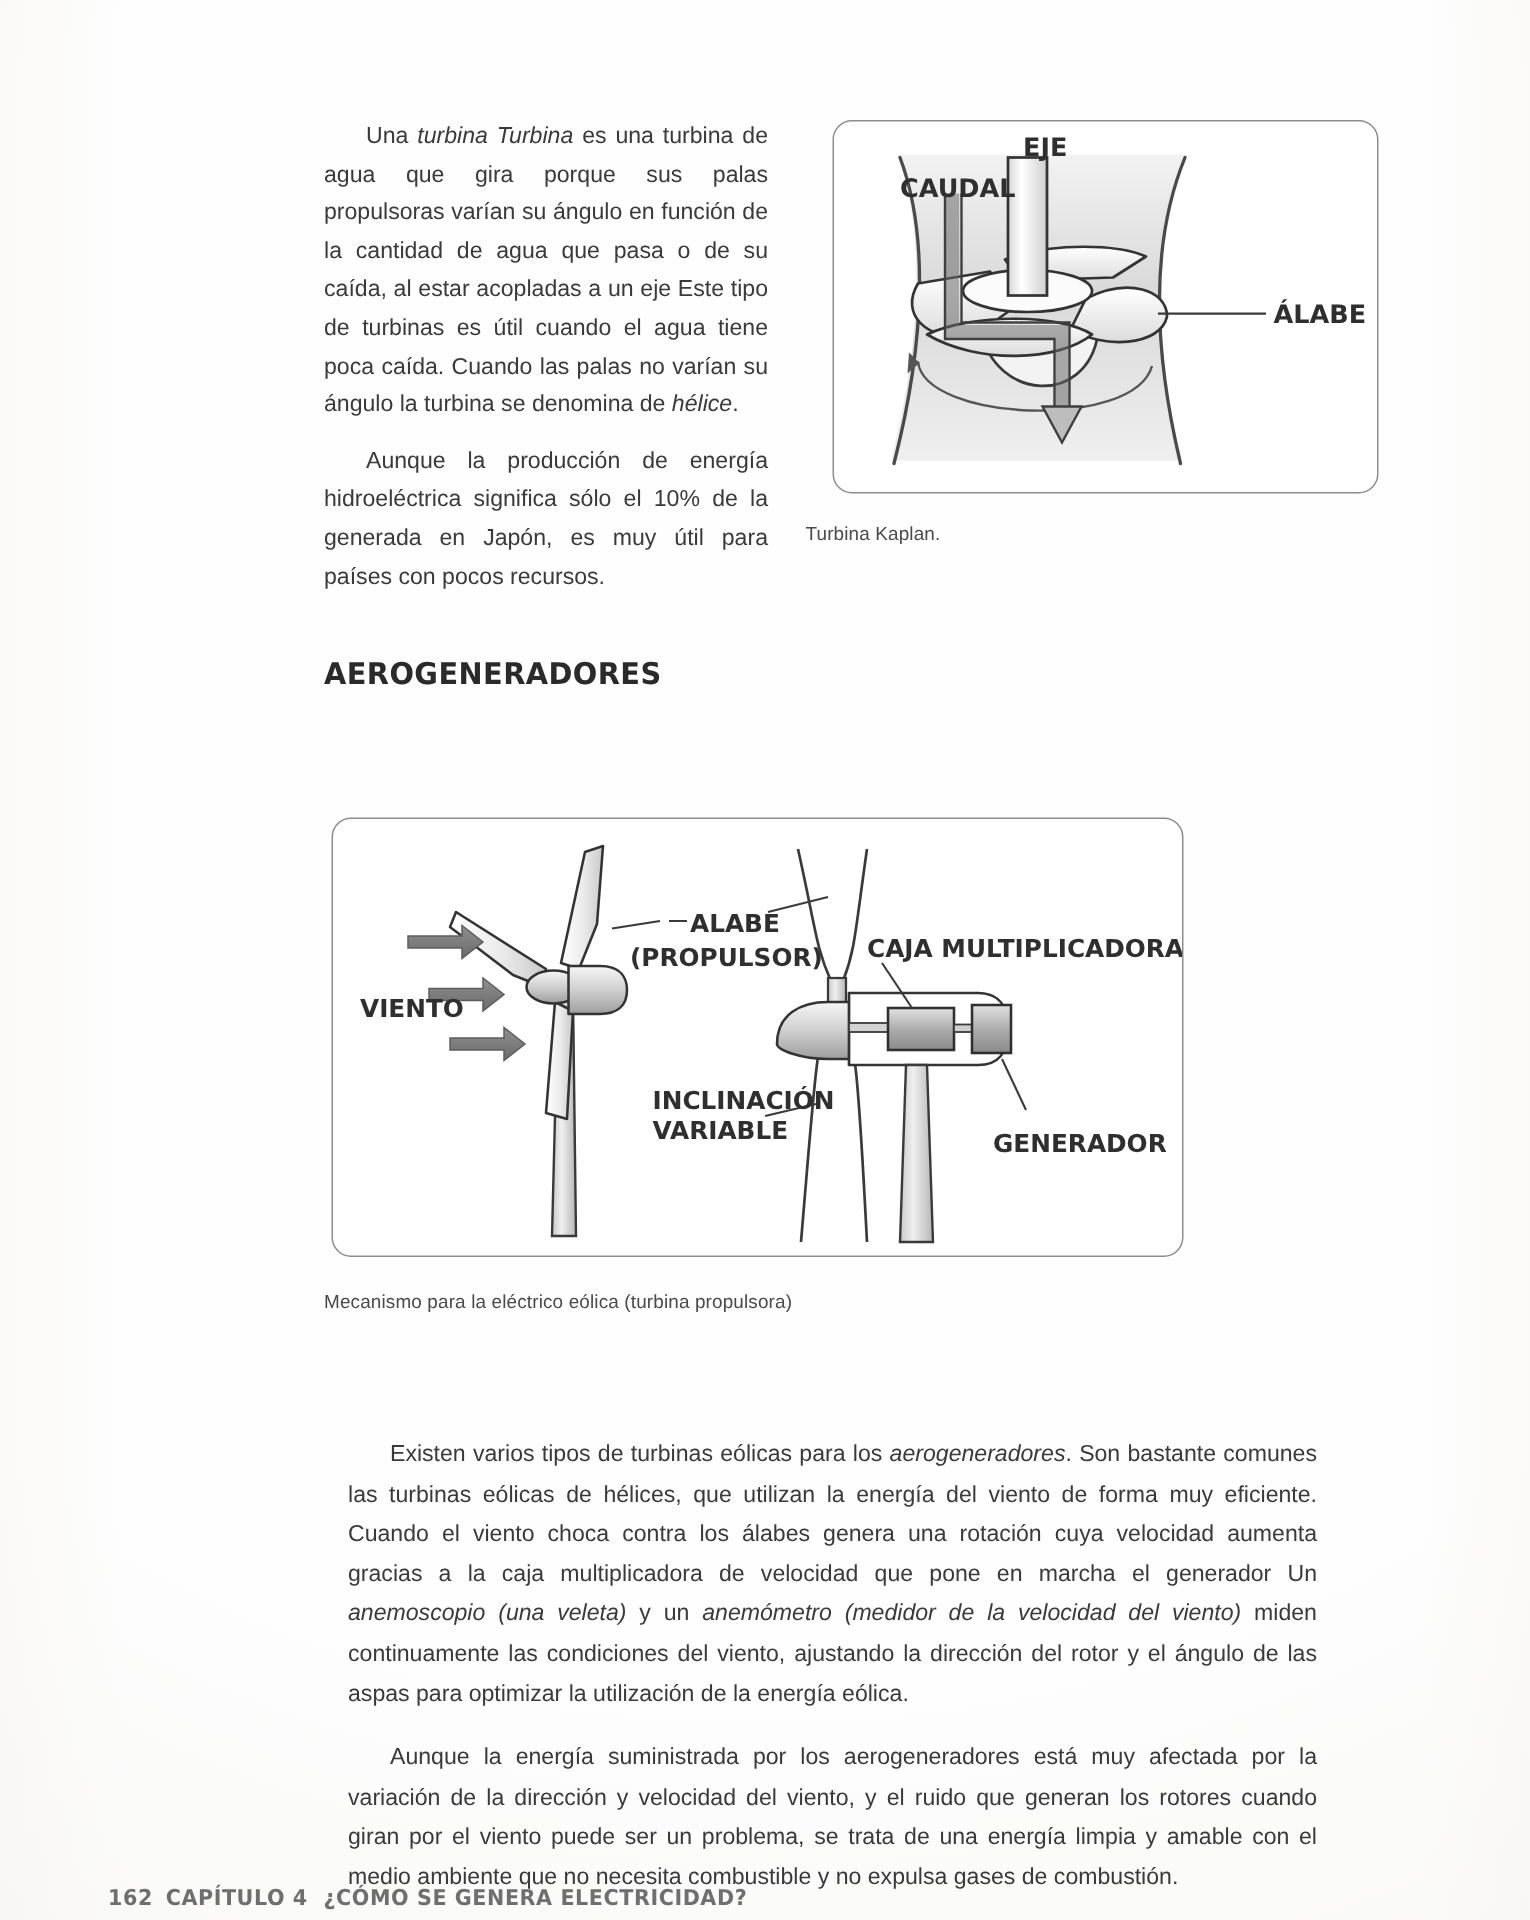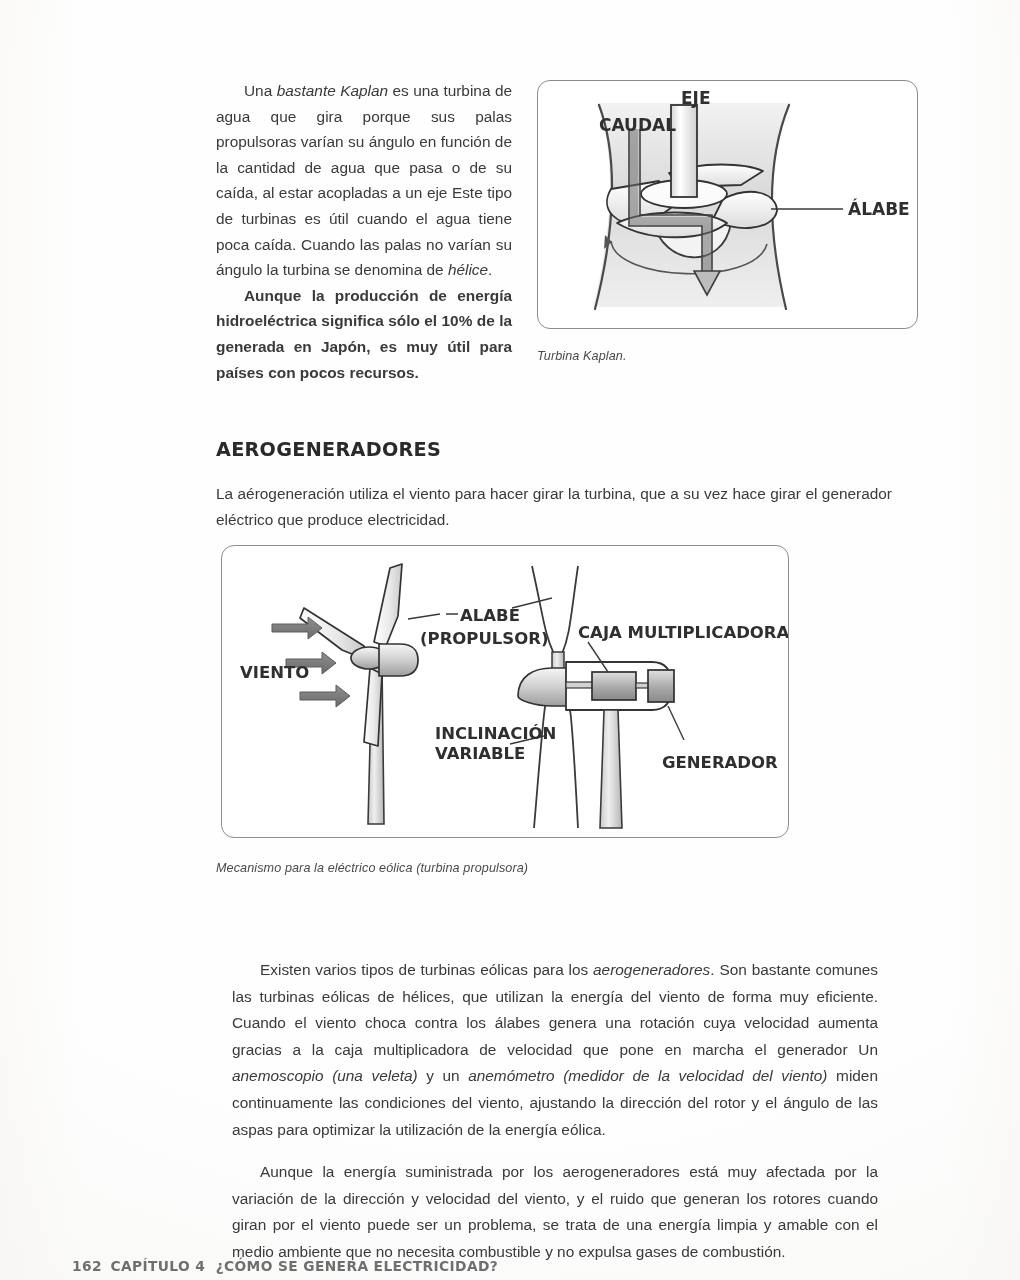--- a/index.html
+++ b/index.html
@@ -37,21 +37,21 @@
     position: absolute;
     left: 216px;
     top: 78px;
     width: 296px;
     font-size: 15.4px;
     line-height: 25.6px;
     text-align: justify;
     color: #3a3a3a;
   }
   .col-left p { margin: 0; }
-  .col-left p + p { margin-top: 0px; font-weight: bold; }
+  .col-left p + p { margin-top: 12px; }
   .indent { text-indent: 28px; }
 
   .section-heading {
     position: absolute;
     left: 216px;
     top: 437px;
     font-family: "DejaVu Sans", sans-serif;
     font-size: 20px;
     font-weight: 700;
     letter-spacing: 0.3px;
@@ -78,21 +78,20 @@
     width: 678px;
     font-size: 15.4px;
     line-height: 26.6px;
     text-align: justify;
     color: #3a3a3a;
   }
   .body-block p { margin: 16px; }
 
   .caption {
     position: absolute;
-    font-style: italic;
     font-size: 12.6px;
     color: #4a4a4a;
     letter-spacing: 0.1px;
     text-align: center;
   }
   .caption-kaplan { left: 537px; top: 349px; }
   .caption-wind   { left: 216px; top: 861px; }
 
   .footer {
     position: absolute;
@@ -112,25 +111,24 @@
 
   
   .figure-box {
     position: absolute;
     border: 1.4px solid #8d8d8d;
     border-radius: 13px;
     background: #ffffff;
     overflow: hidden;
   }
   .fig-kaplan {
-    left: 537px;
+    left: 555px;
     top: 80px;
     width: 362px;
     height: 247px;
-    padding-left: 17px;
   }
   .fig-wind {
     left: 221px;
     top: 545px;
     width: 566px;
     height: 291px;
   }
   .fig-svg { display: block; width: 100%; height: 100%; }
 
   .hand {
@@ -139,21 +137,21 @@
     fill: #2f2f2f;
   }
 </style>
 </head>
 <body>
 
 <div class="page">
   <div class="scan-tint"></div>
 
   <div class="col-left">
-    <p class="indent"><span>Una </span><i>bastante Kaplan</i><span> es una turbina de agua que gira porque sus palas propulsoras varían su ángulo en función de la cantidad de agua que pasa o de su caída, al estar acopladas a un eje Este tipo de turbinas es útil cuando el agua tiene poca caída. Cuando las palas no varían su ángulo la turbina se denomina de </span><i>hélice</i><span>.</span></p>
+    <p class="indent"><span>Una </span><i>turbina Turbina</i><span> es una turbina de agua que gira porque sus palas propulsoras varían su ángulo en función de la cantidad de agua que pasa o de su caída, al estar acopladas a un eje Este tipo de turbinas es útil cuando el agua tiene poca caída. Cuando las palas no varían su ángulo la turbina se denomina de </span><i>hélice</i><span>.</span></p>
     <p class="indent">Aunque la producción de energía hidroeléctrica significa sólo el 10% de la generada en Japón, es muy útil para países con pocos recursos.</p>
   </div>
 
   <div class="figure-box fig-kaplan">
     <svg class="fig-svg" viewBox="0 0 362 247" preserveAspectRatio="none">
       <defs>
         <linearGradient id="kgBg" x1="0" y1="0" x2="0" y2="1">
           <stop offset="0%" stop-color="#f2f2f2"></stop>
           <stop offset="45%" stop-color="#d9d9d9"></stop>
           <stop offset="100%" stop-color="#efefef"></stop>
@@ -203,21 +201,20 @@
       <text class="hand" x="126" y="23" font-size="17">EJE</text>
       <text class="hand" x="44" y="50" font-size="17">CAUDAL</text>
       <text class="hand" x="293" y="134" font-size="17">ÁLABE</text>
     </svg>
   </div>
 
   <div class="caption caption-kaplan">Turbina Kaplan.</div>
 
   <div class="section-heading">AEROGENERADORES</div>
 
-  <div class="lead-para">La aérogeneración utiliza el viento para hacer girar la turbina, que a su vez hace girar el generador eléctrico que produce electricidad.</div>
 
   <div class="figure-box fig-wind">
     <svg class="fig-svg" viewBox="0 0 566 291" preserveAspectRatio="none">
       <defs>
         <linearGradient id="wbl" x1="0" y1="0" x2="1" y2="0">
           <stop offset="0%" stop-color="#ffffff"></stop>
           <stop offset="55%" stop-color="#eaeaea"></stop>
           <stop offset="100%" stop-color="#c9c9c9"></stop>
         </linearGradient>
         <linearGradient id="nac" x1="0" y1="0" x2="0" y2="1">

